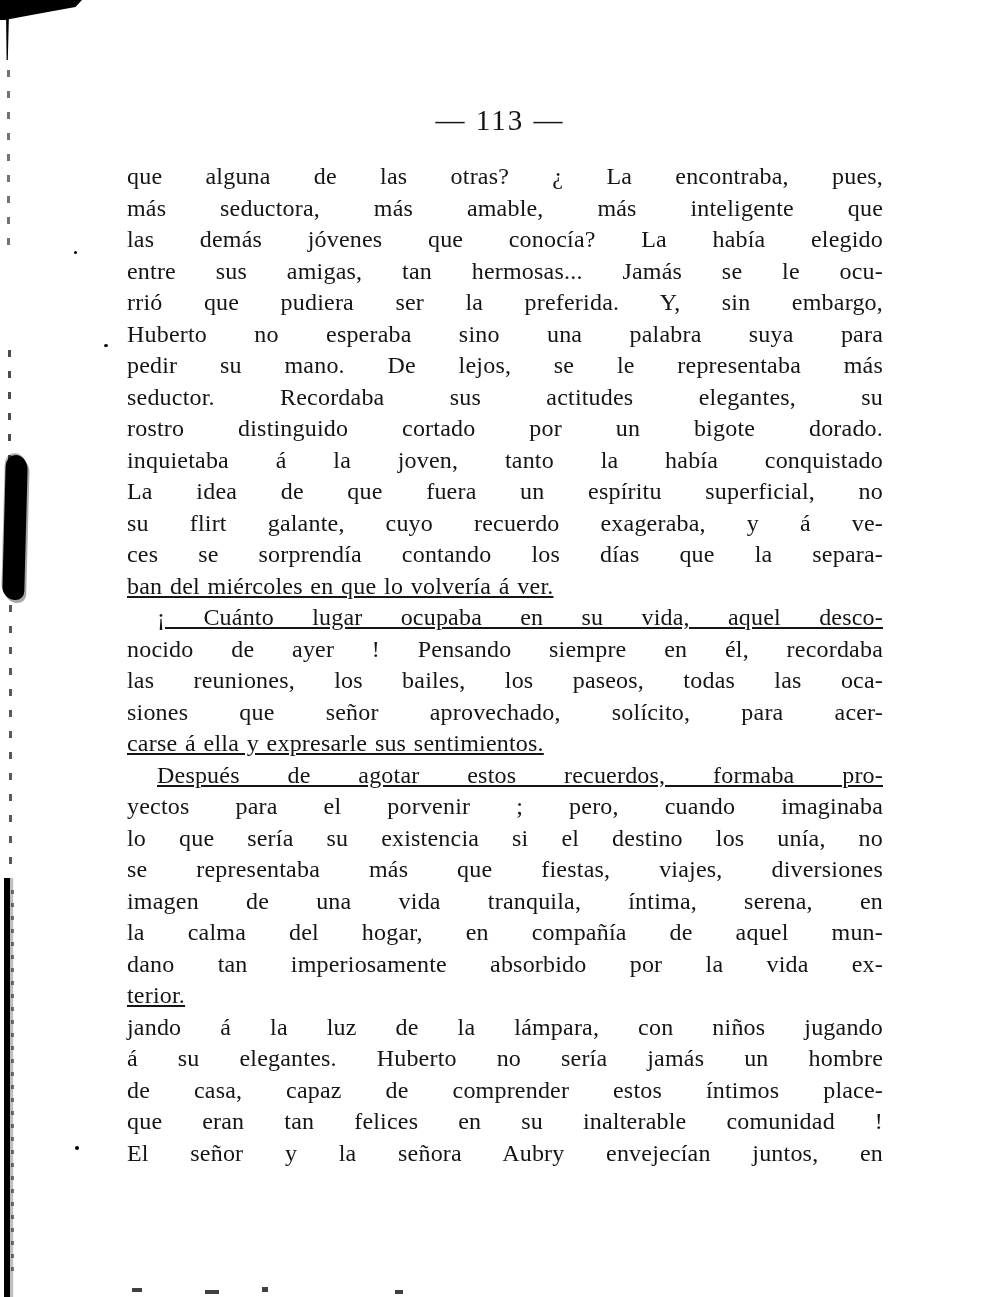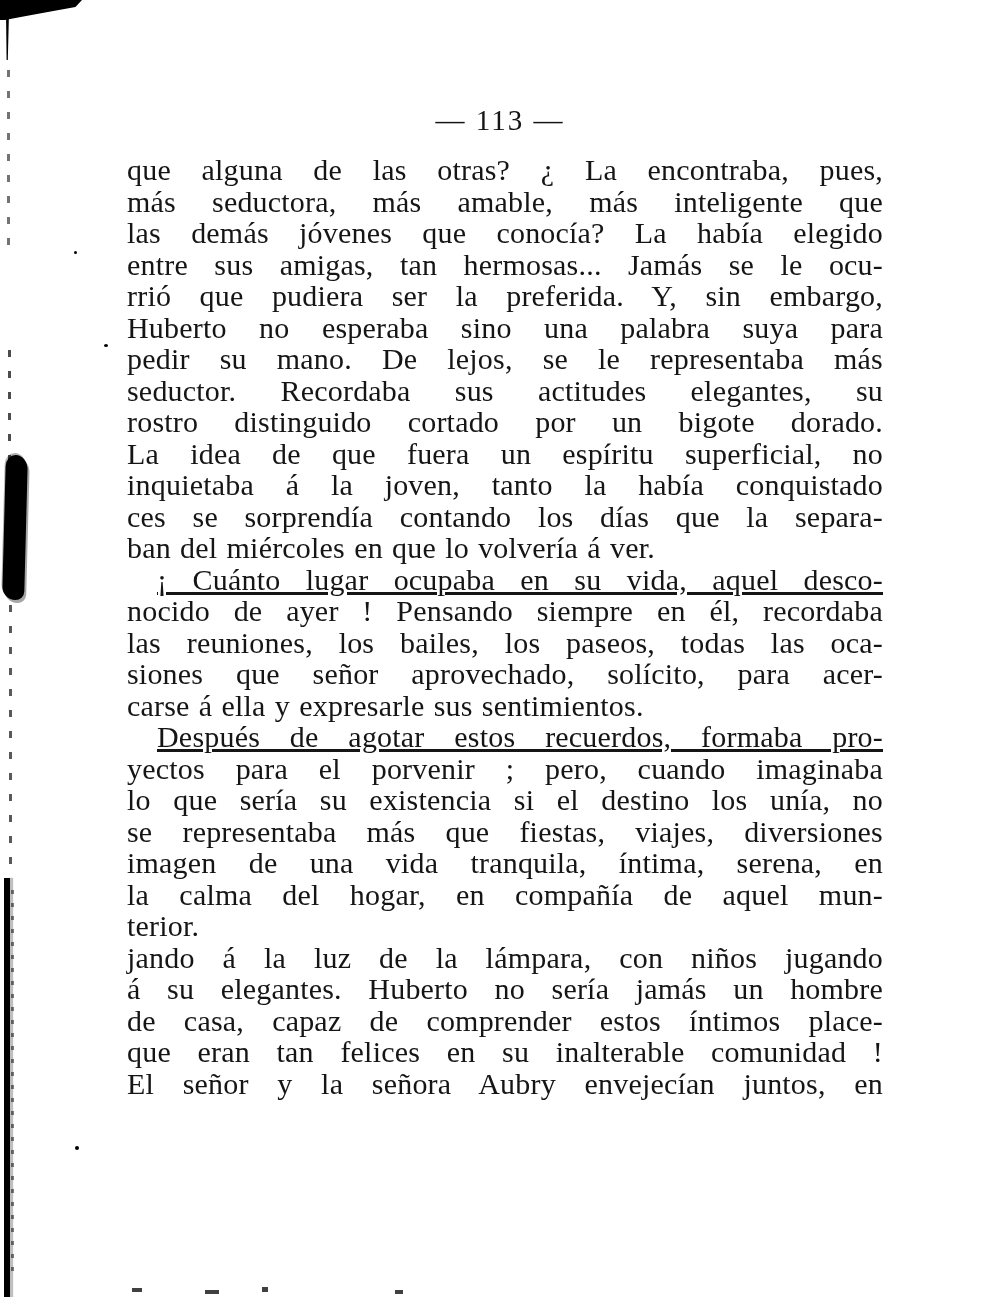--- a/index.html
+++ b/index.html
@@ -69,35 +69,36 @@
     width: 100%;
     text-align: center;
     font-size: 29px;
     letter-spacing: 2px;
   }
 
   
   #body-text {
     position: absolute;
     left: 127px;
-    top: 154px;
+    top: 161px;
     width: 756px;
-    font-size: 30px;
+    font-size: 24px;
     line-height: 31.5px;
     letter-spacing: 0.2px;
     word-spacing: 1.5px;
   }
   .line {
     text-align: justify;
     text-align-last: justify;
     white-space: nowrap; 
   }
   .line.end {
     text-align: right;
     text-align-last: left;
+    text-decoration: underline;
   }
   .line.indent { padding-left: 30px; text-decoration: underline; }
 </style>
 </head>
 <body>
 
 <div id="page">
 
   <div class="artifact" id="corner-smudge"></div>
   <div class="artifact" id="corner-spike"></div>
@@ -120,35 +121,37 @@
   <div id="body-text">
       <div class="line">que alguna de las otras? ¿ La encontraba, pues,</div>
       <div class="line">más seductora, más amable, más inteligente que</div>
       <div class="line">las demás jóvenes que conocía? La había elegido</div>
       <div class="line">entre sus amigas, tan hermosas... Jamás se le ocu-</div>
       <div class="line">rrió que pudiera ser la preferida. Y, sin embargo,</div>
       <div class="line">Huberto no esperaba sino una palabra suya para</div>
       <div class="line">pedir su mano. De lejos, se le representaba más</div>
       <div class="line">seductor. Recordaba sus actitudes elegantes, su</div>
       <div class="line">rostro distinguido cortado por un bigote dorado.</div>
+      <div class="line">inquietaba á la joven, tanto la había conquistado</div>
       <div class="line">La idea de que fuera un espíritu superficial, no</div>
-      <div class="line">inquietaba á la joven, tanto la había conquistado</div>
+      <div class="line">su flirt galante, cuyo recuerdo exageraba, y á ve-</div>
       <div class="line">ces se sorprendía contando los días que la separa-</div>
       <div class="line end">ban del miércoles en que lo volvería á ver.</div>
       <div class="line indent">¡ Cuánto lugar ocupaba en su vida, aquel desco-</div>
       <div class="line">nocido de ayer ! Pensando siempre en él, recordaba</div>
       <div class="line">las reuniones, los bailes, los paseos, todas las oca-</div>
       <div class="line">siones que señor aprovechado, solícito, para acer-</div>
       <div class="line end">carse á ella y expresarle sus sentimientos.</div>
       <div class="line indent">Después de agotar estos recuerdos, formaba pro-</div>
       <div class="line">yectos para el porvenir ; pero, cuando imaginaba</div>
       <div class="line">lo que sería su existencia si el destino los unía, no</div>
       <div class="line">se representaba más que fiestas, viajes, diversiones</div>
       <div class="line">imagen de una vida tranquila, íntima, serena, en</div>
       <div class="line">la calma del hogar, en compañía de aquel mun-</div>
+      <div class="line">dano tan imperiosamente absorbido por la vida ex-</div>
       <div class="line end">terior.</div>
       <div class="line">jando á la luz de la lámpara, con niños jugando</div>
       <div class="line">á su elegantes. Huberto no sería jamás un hombre</div>
       <div class="line">de casa, capaz de comprender estos íntimos place-</div>
       <div class="line">que eran tan felices en su inalterable comunidad !</div>
       <div class="line">El señor y la señora Aubry envejecían juntos, en</div>
     </div>
 
 </div>
 

